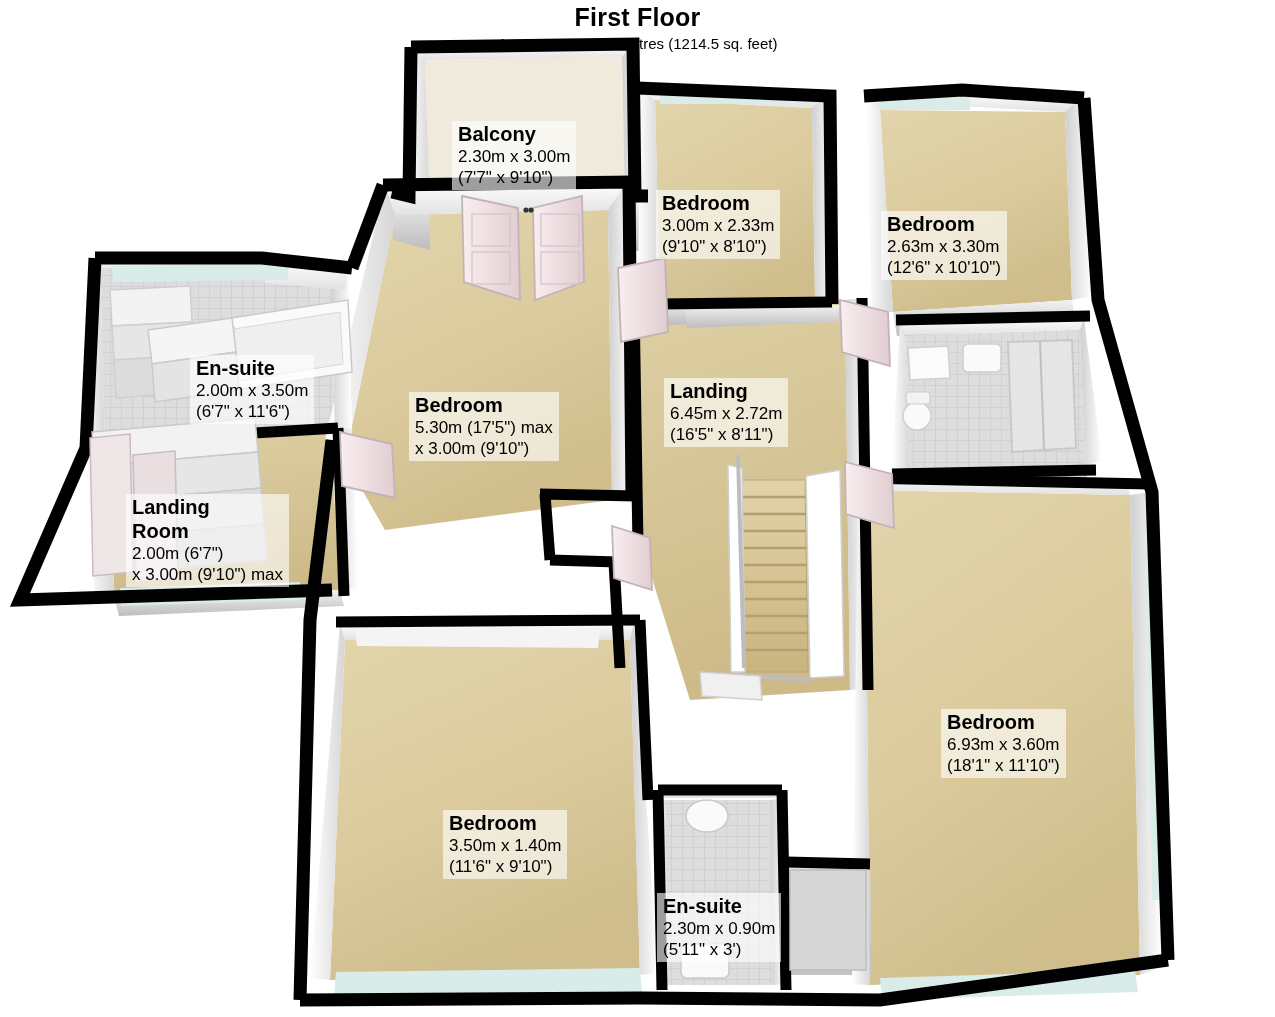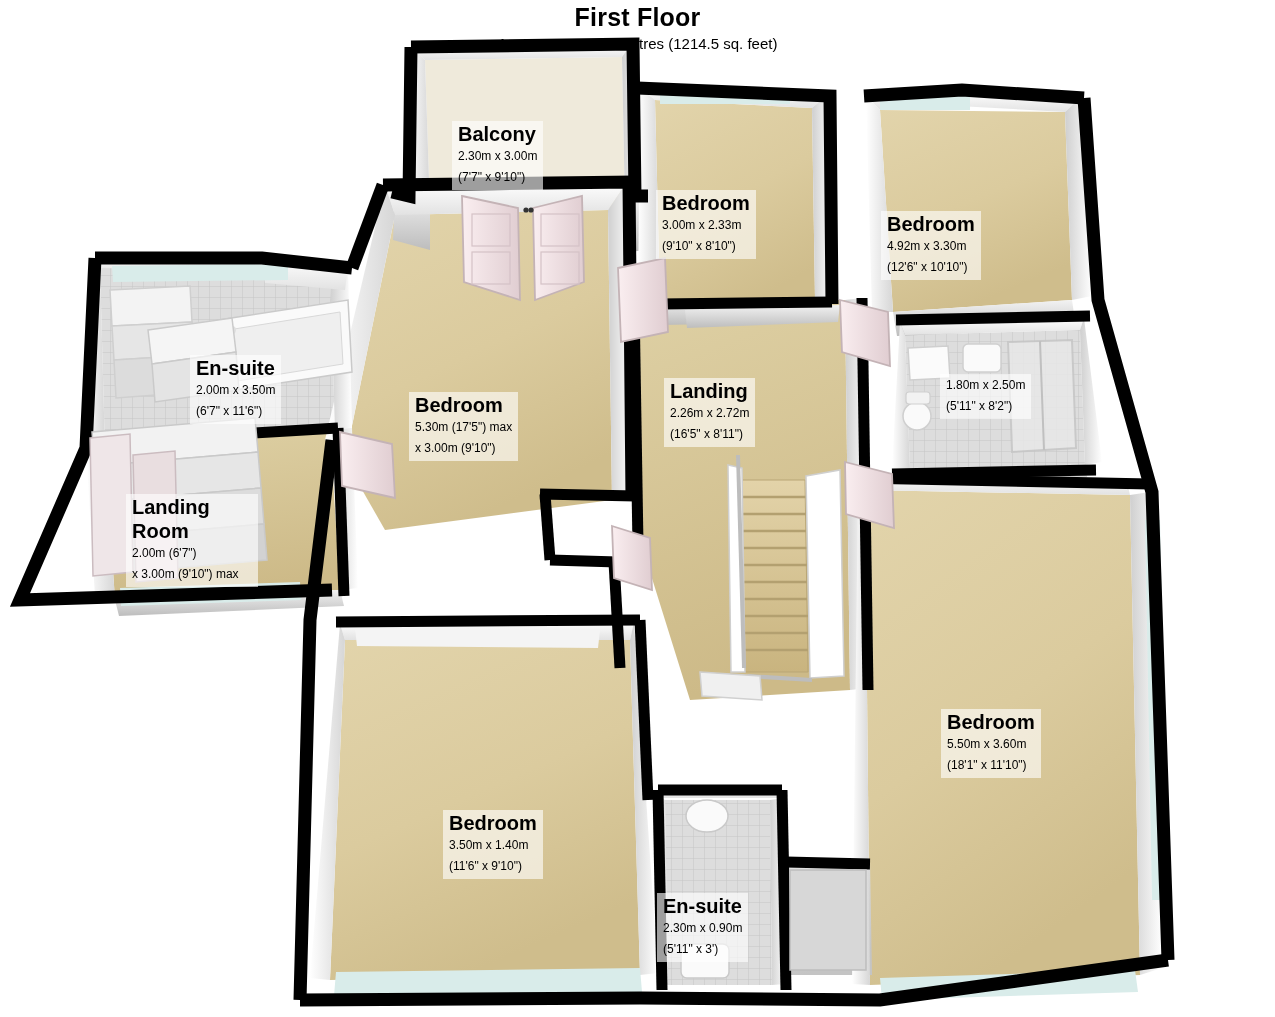--- a/index.html
+++ b/index.html
@@ -35,21 +35,21 @@
     background:rgba(255,255,255,0.62);
     padding:1px 6px 2px 6px;
     white-space:nowrap;
     pointer-events:none;
     line-height:1.02;
   }
   .rl-name{
     display:block;font-size:20px;font-weight:bold;line-height:24px;
   }
   .rl-dim{
-    display:block;font-size:12px;font-weight:normal;line-height:21px;
+    display:block;font-size:17px;font-weight:normal;line-height:21px;
   }
 </style>
 </head>
 <body>
 
 <div id="plan-root">
 
   <div class="heading">
     <div class="plan-title">First Floor</div>
     <div class="plan-subtitle">Approx. 112.8 sq. metres (1214.5 sq. feet)</div>
@@ -328,56 +328,52 @@
   </div>
 
   <div class="room-label" style="left:656px;top:190px;">
     <span class="rl-name">Bedroom</span>
     <span class="rl-dim">3.00m x 2.33m</span>
     <span class="rl-dim">(9'10" x 8'10")</span>
   </div>
 
   <div class="room-label" style="left:881px;top:211px;">
     <span class="rl-name">Bedroom</span>
-    <span class="rl-dim">4.92m x 3.30m</span>
+    <span class="rl-dim">2.63m x 3.30m</span>
     <span class="rl-dim">(12'6" x 10'10")</span>
   </div>
 
   <div class="room-label" style="left:190px;top:355px;">
     <span class="rl-name">En-suite</span>
     <span class="rl-dim">2.00m x 3.50m</span>
     <span class="rl-dim">(6'7" x 11'6")</span>
   </div>
 
   <div class="room-label" style="left:664px;top:378px;">
     <span class="rl-name">Landing</span>
-    <span class="rl-dim">2.26m x 2.72m</span>
+    <span class="rl-dim">6.45m x 2.72m</span>
     <span class="rl-dim">(16'5" x 8'11")</span>
   </div>
 
-  <div class="room-label" style="left:940px;top:374px;">
-    <span class="rl-dim">1.80m x 2.50m</span>
-    <span class="rl-dim">(5'11" x 8'2")</span>
-  </div>
 
   <div class="room-label" style="left:409px;top:392px;">
     <span class="rl-name">Bedroom</span>
     <span class="rl-dim">5.30m (17'5") max</span>
     <span class="rl-dim">x 3.00m (9'10")</span>
   </div>
 
   <div class="room-label" style="left:126px;top:494px;">
     <span class="rl-name" style="max-width:120px;white-space:normal;">Landing Room</span>
     <span class="rl-dim">2.00m (6'7")</span>
     <span class="rl-dim">x 3.00m (9'10") max</span>
   </div>
 
   <div class="room-label" style="left:941px;top:709px;">
     <span class="rl-name">Bedroom</span>
-    <span class="rl-dim">5.50m x 3.60m</span>
+    <span class="rl-dim">6.93m x 3.60m</span>
     <span class="rl-dim">(18'1" x 11'10")</span>
   </div>
 
   <div class="room-label" style="left:443px;top:810px;">
     <span class="rl-name">Bedroom</span>
     <span class="rl-dim">3.50m x 1.40m</span>
     <span class="rl-dim">(11'6" x 9'10")</span>
   </div>
 
   <div class="room-label" style="left:657px;top:893px;">

